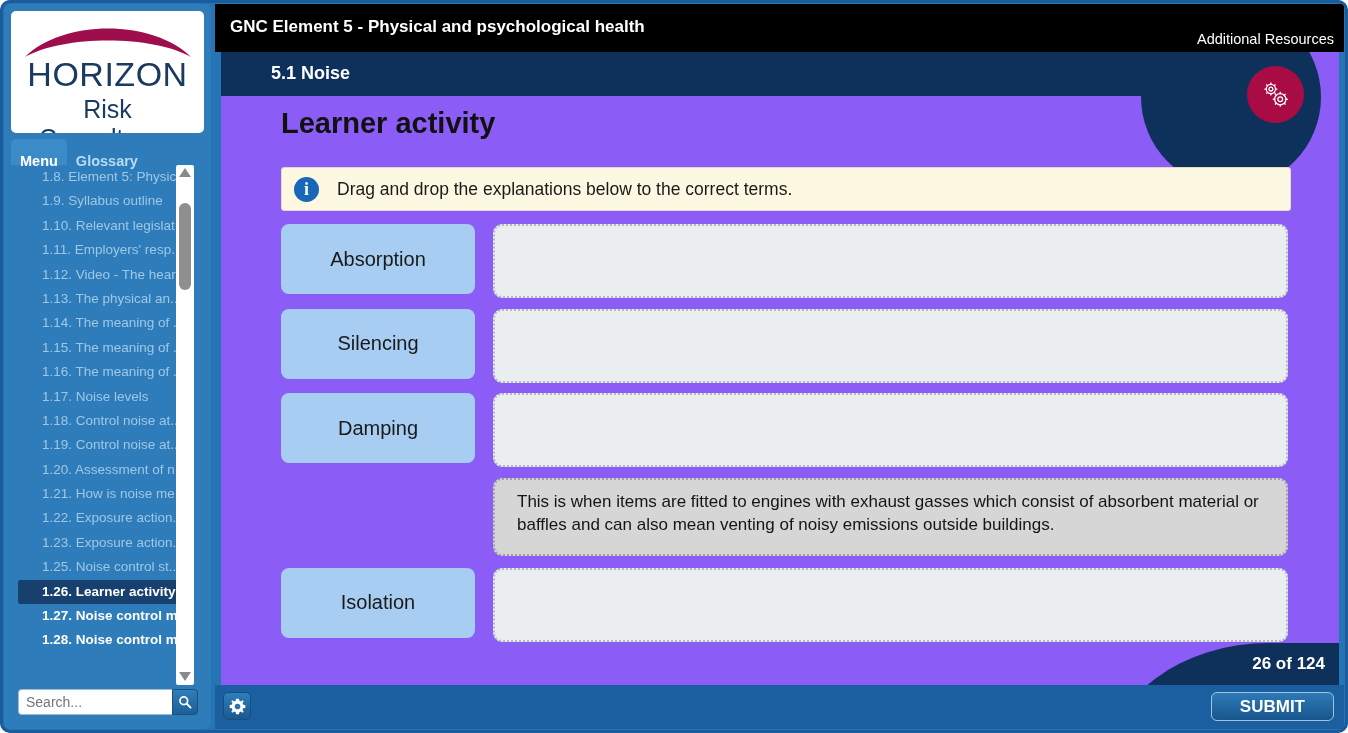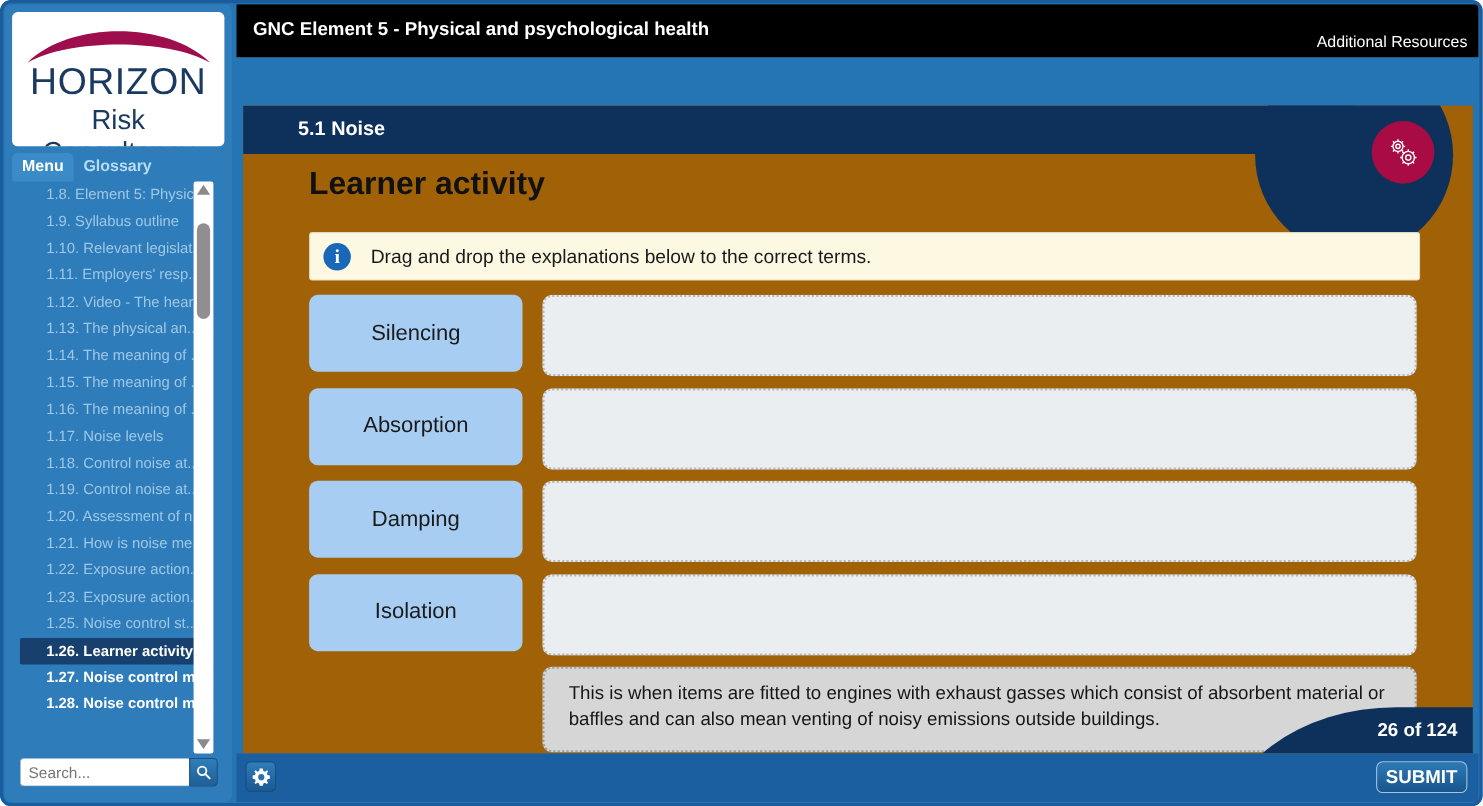--- a/index.html
+++ b/index.html
@@ -53,21 +53,21 @@
     text-align: center;
     font-size: 25px; font-weight: 400;
     color: #1b3a62;
     font-family: "Liberation Sans", sans-serif;
   }
 
   
   .tabs { position: absolute; left: 7px; top: 135px; width: 193px; height: 26px; }
   .tab {
     float: left; height: 26px; line-height: 24px;
-    padding: 0 9px;
+    padding: 10px 9px;
     font-size: 14.5px; font-weight: bold;
     border-radius: 5px 5px 0 0;
     cursor: pointer;
   }
   .tab.active { background: #3b8bc8; color: #ffffff; }
   .tab.inactive { color: #b7dcf4; }
 
   
   #menu-panel {
     position: absolute; left: 14px; top: 161px;
@@ -155,23 +155,22 @@
   }
   #additional-resources {
     position: absolute; right: 10px; top: 27px;
     font-size: 14.5px; color: #ffffff;
     cursor: pointer;
   }
 
   
   #page {
     position: absolute; left: 6px; top: 48px; right: 5px; bottom: 44px;
-    background: #a16207;
-    overflow: hidden;
-    margin-top: 44px;
+    background: #8b5cf6;
+    overflow: hidden;
   }
 
   
   #section-bar {
     position: absolute; left: 0; top: 0;
     width: 1010px; height: 44px;
     background: #0e315c;
   }
   #section-cap {
     position: absolute; left: 920px; top: -46px;
@@ -286,21 +285,21 @@
     position: absolute; left: 8px; top: 7px;
     width: 28px; height: 28px;
     background: linear-gradient(#2f7ebb, #1b5891);
     border: 1px solid #15507f;
     border-radius: 5px;
     display: flex; align-items: center; justify-content: center;
     cursor: pointer;
   }
   #submit-btn {
     position: absolute; right: 10px; top: 7px;
-    height: 29px; padding: 0 8px;
+    height: 29px; padding: 0 28px;
     background: linear-gradient(#2d7ab6, #18558d);
     border: 1px solid #9fc4de;
     border-radius: 6px;
     color: #ffffff;
     font-size: 17px; font-weight: bold;
     line-height: 27px;
     cursor: pointer;
   }
 </style>
 </head>
@@ -400,39 +399,39 @@
 
       <div id="activity-title">Learner activity</div>
 
       <div id="info-banner">
         <div id="info-icon">i</div>
         <div id="info-text">Drag and drop the explanations below to the correct terms.</div>
       </div>
 
       <div id="dnd">
           <div class="dnd-row">
-            <div class="term-tile">Silencing</div>
+            <div class="term-tile">Absorption</div>
             <div class="drop-zone"></div>
           </div>
           <div class="dnd-row">
-            <div class="term-tile">Absorption</div>
+            <div class="term-tile">Silencing</div>
             <div class="drop-zone"></div>
           </div>
           <div class="dnd-row">
             <div class="term-tile">Damping</div>
             <div class="drop-zone"></div>
           </div>
-          <div class="dnd-row">
-            <div class="term-tile">Isolation</div>
-            <div class="drop-zone"></div>
-          </div>
           <div class="dnd-row" style="height: 90px;">
             <div id="answer-card">
               <div id="answer-text">This is when items are fitted to engines with exhaust gasses which consist of absorbent material or baffles and can also mean venting of noisy emissions outside buildings.</div>
             </div>
+          </div>
+          <div class="dnd-row">
+            <div class="term-tile">Isolation</div>
+            <div class="drop-zone"></div>
           </div>
         </div>
 
       <div id="counter-shell">
         <div id="counter-bg"></div>
         <div id="page-counter">26 of 124</div>
       </div>
     </div>
 
     <div id="bottombar">

